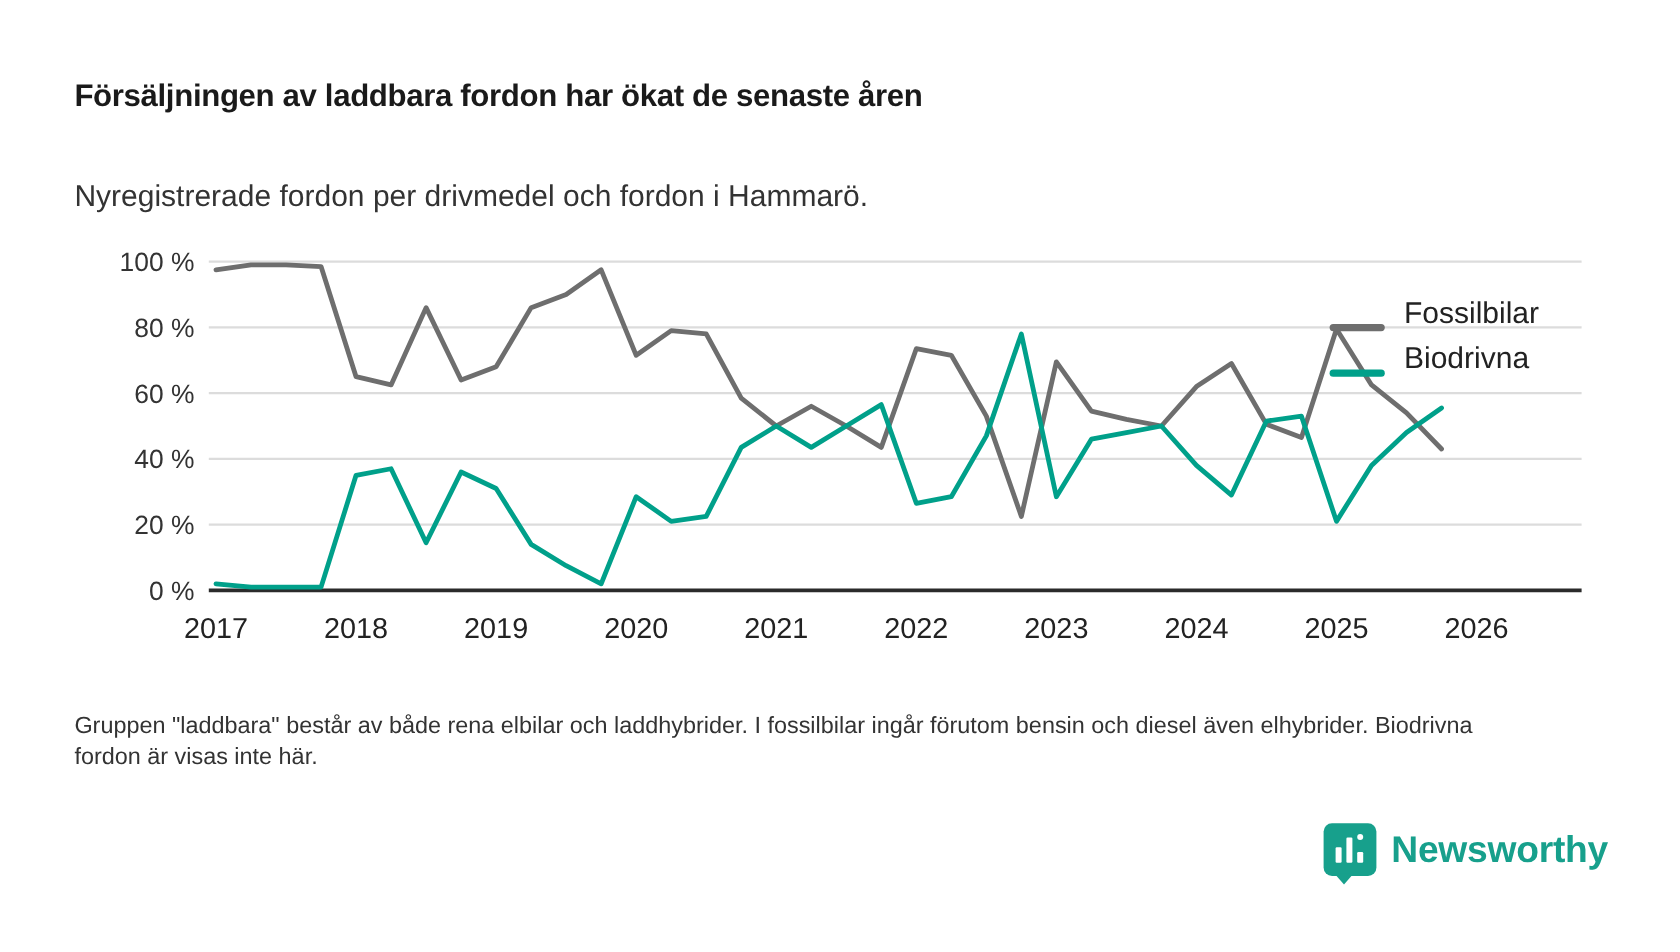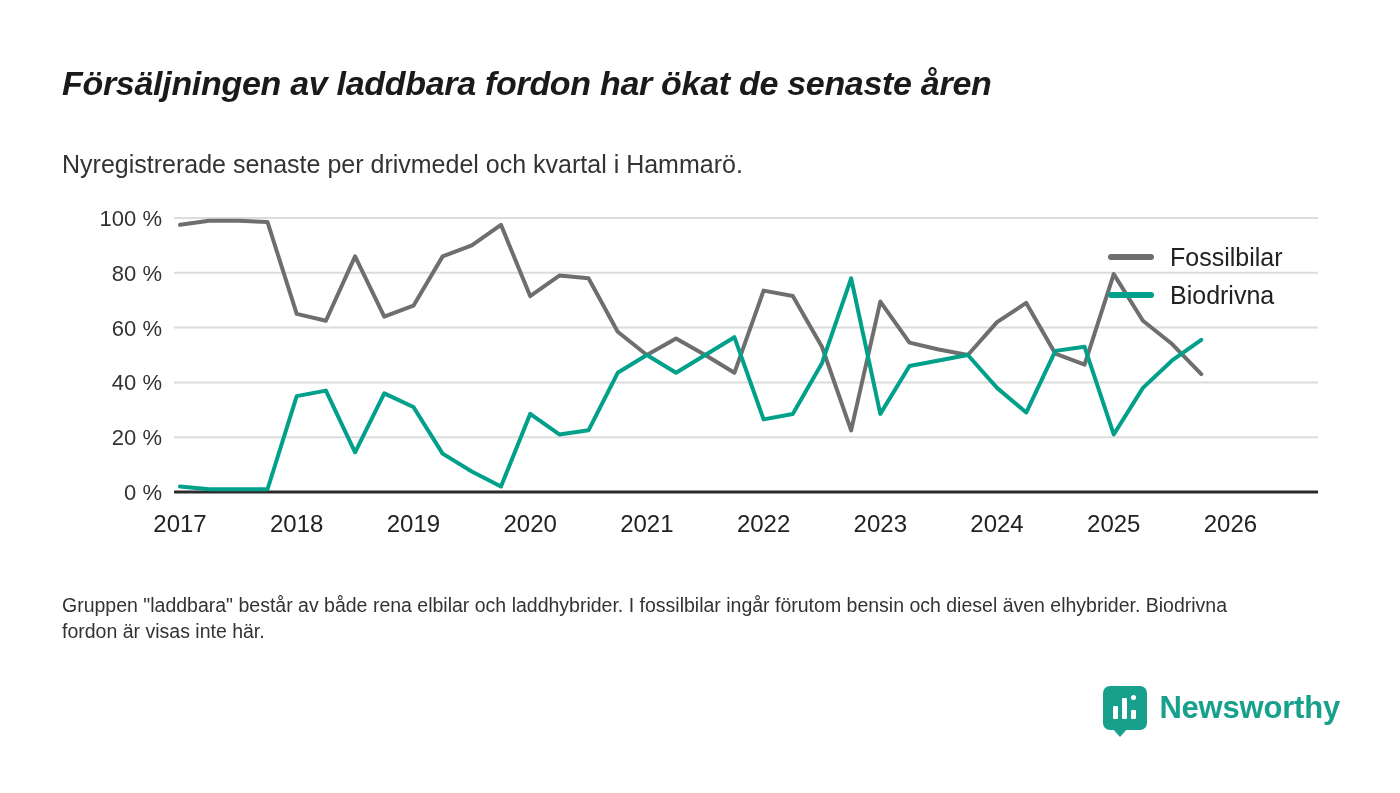--- a/index.html
+++ b/index.html
@@ -17,26 +17,25 @@
   .page {
     position: relative;
     width: 1400px;
     height: 793px;
     box-sizing: border-box;
   }
   .title {
     position: absolute;
     left: 62px;
     top: 64px;
-    font-size: 34px;
+    font-size: 26px;
     font-weight: bold;
     letter-spacing: -0.3px;
     color: #1a1a1a;
     white-space: nowrap;
-    font-style: italic;
   }
   .subtitle {
     position: absolute;
     left: 62px;
     top: 150px;
     font-size: 25px;
     font-weight: normal;
     color: #333333;
     white-space: nowrap;
   }
@@ -53,21 +52,21 @@
     top: 0;
   }
   .legend {
     position: absolute;
     right: 0px;
     top: 38px;
     width: 230px;
   }
   .legend-row {
     display: flex;
-    align-items: center;
+    align-items: flex-end;
     height: 38px;
   }
   .legend-swatch {
     width: 46px;
     height: 6px;
     border-radius: 3px;
     margin-right: 16px;
   }
   .legend-label {
     font-size: 25px;
@@ -144,21 +143,21 @@
     fill: #222222;
     font-family: "Liberation Sans", sans-serif;
   }
 </style>
 </head>
 <body>
 
 <div class="page">
 
   <div class="title">Försäljningen av laddbara fordon har ökat de senaste åren</div>
-  <div class="subtitle">Nyregistrerade senaste per drivmedel och kvartal i Hammarö.</div>
+  <div class="subtitle">Nyregistrerade fordon per drivmedel och fordon i Hammarö.</div>
 
   <div class="chart-area">
     <svg class="plot-svg" id="plot" width="1276" height="340">
         <line x1="112" x2="1256" y1="292" y2="292" stroke="#2b2b2b" stroke-width="3"></line>
         <text x="100" y="300" text-anchor="end" class="axis-label">0 %</text>
         <line x1="112" x2="1256" y1="237.2" y2="237.2" stroke="#dcdcdc" stroke-width="2"></line>
         <text x="100" y="245.2" text-anchor="end" class="axis-label">20 %</text>
         <line x1="112" x2="1256" y1="182.39999999999998" y2="182.39999999999998" stroke="#dcdcdc" stroke-width="2"></line>
         <text x="100" y="190.39999999999998" text-anchor="end" class="axis-label">40 %</text>
         <line x1="112" x2="1256" y1="127.6" y2="127.6" stroke="#dcdcdc" stroke-width="2"></line>

